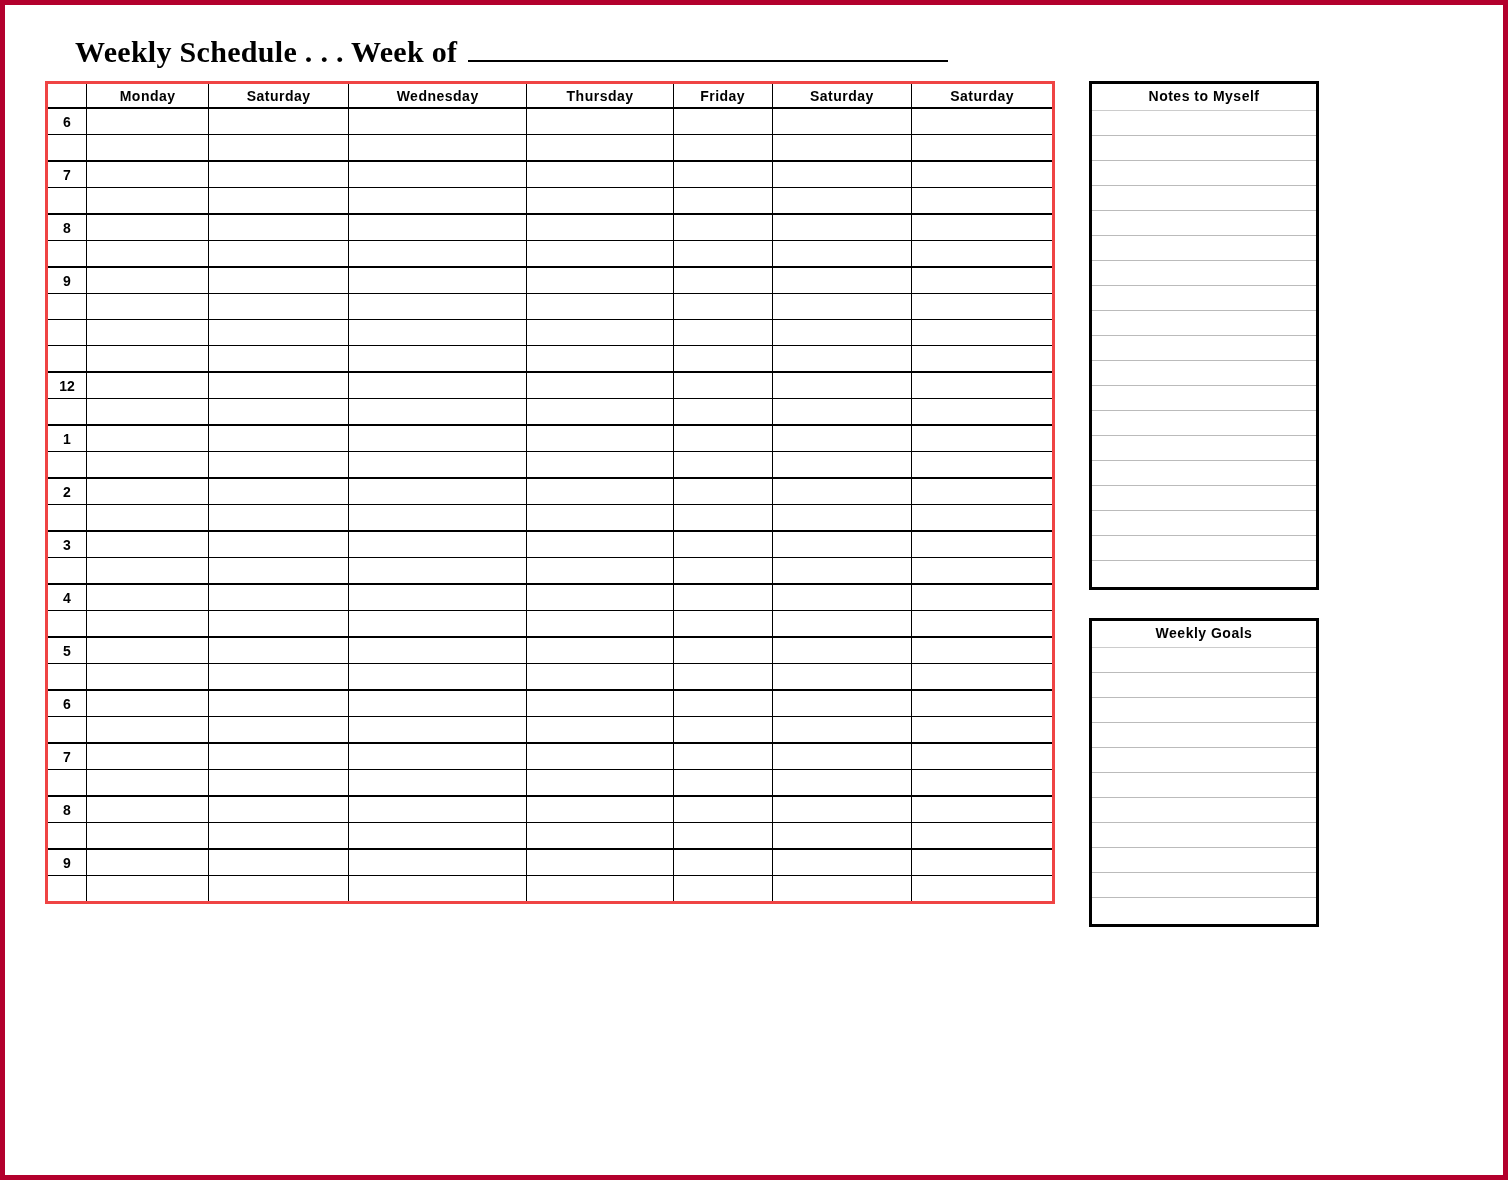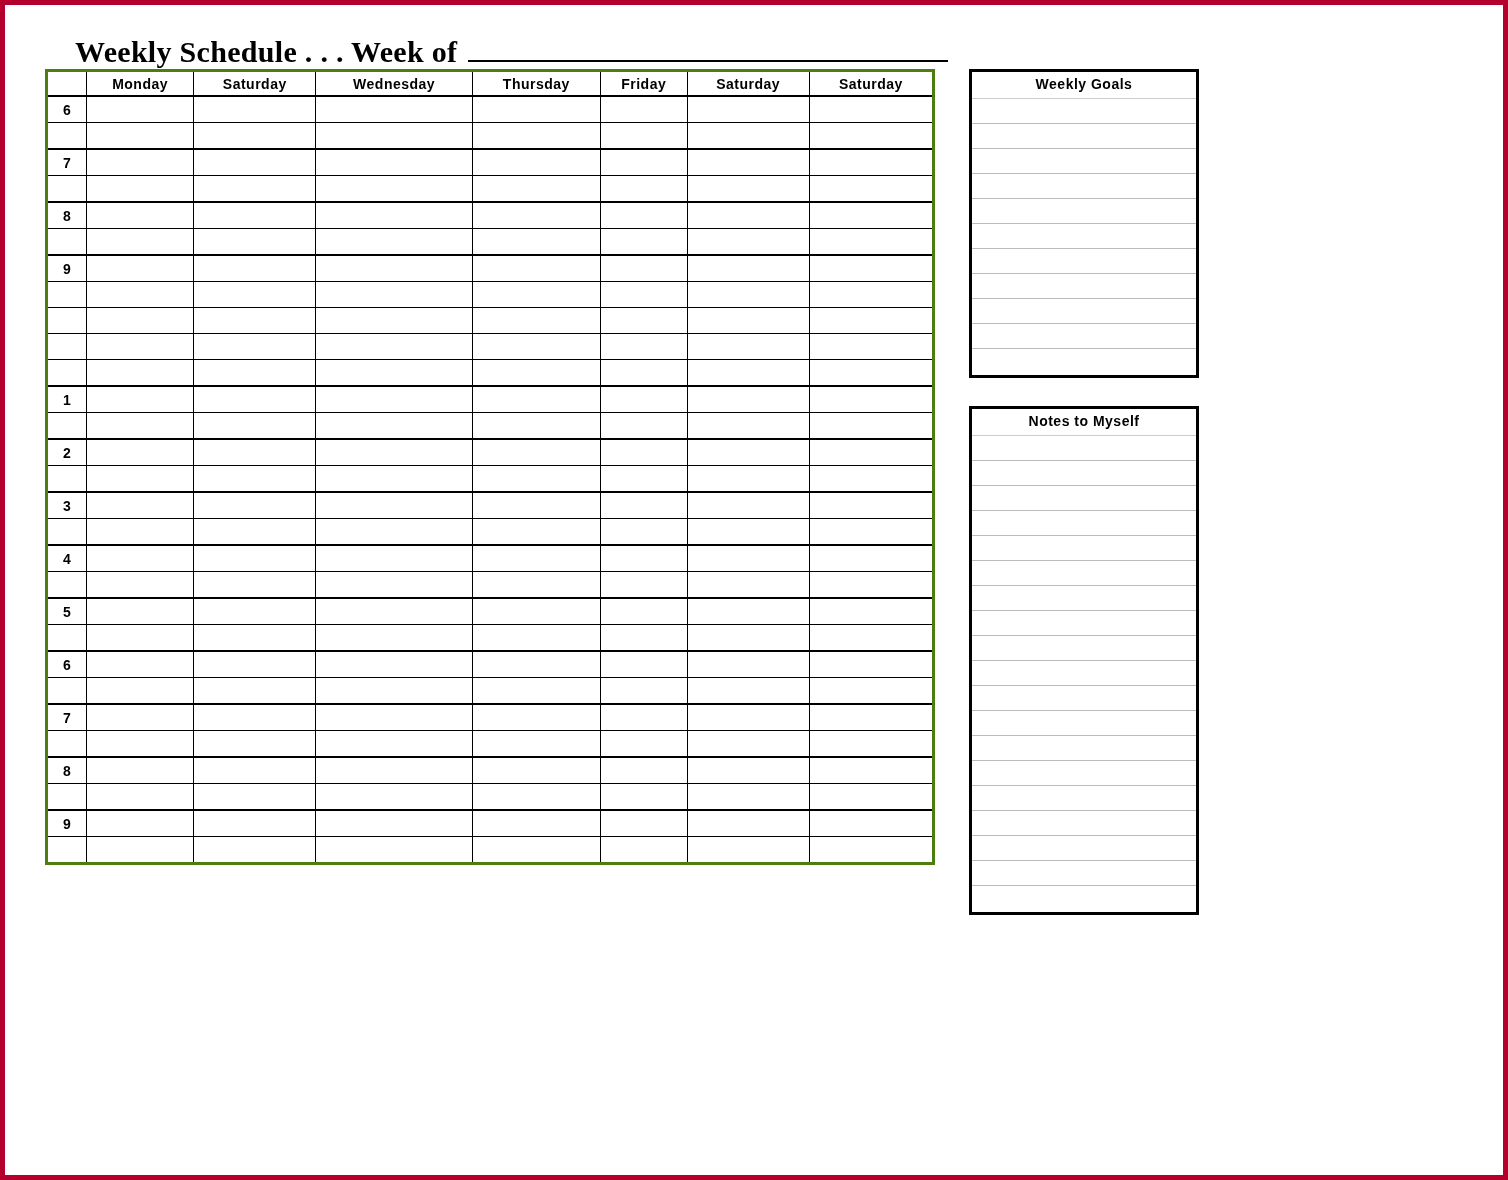--- a/index.html
+++ b/index.html
@@ -12,21 +12,21 @@
   }
   .frame {
     box-sizing: border-box;
     width: 1508px;
     height: 1180px;
     border: 5px solid #b3002d;
     padding: 30px 40px 30px 40px;
   }
   .title-row {
     margin-left: 30px;
-    margin-bottom: 0;
+    margin-bottom: 12px;
   }
   .title-text {
     font-family: Georgia, "Times New Roman", serif;
     font-size: 30px;
     font-weight: bold;
     letter-spacing: 0.3px;
   }
   .title-underline {
     display: inline-block;
     border-bottom: 2px solid #000;
@@ -36,23 +36,23 @@
     margin-left: 6px;
   }
   .content-row {
     display: flex;
     flex-direction: row;
     align-items: flex-start;
     gap: 34px;
   }
   
   .schedule {
-    border: 3px solid #4d7c0f;
+    border: 3px solid #ef4444;
     border-collapse: collapse;
-    width: 890px;
+    width: 1010px;
   }
   .schedule th, .schedule td {
     border: 1px solid #000;
     padding: 0;
     font-family: Verdana, Geneva, sans-serif;
   }
   .schedule th {
     height: 23px;
     font-size: 14px;
     font-weight: bold;
@@ -225,20 +225,30 @@
           <tr class="hour-group">
             <td class="hour-cell"></td>
             <td></td>
             <td></td>
             <td></td>
             <td></td>
             <td></td>
             <td></td>
             <td></td>
           </tr>
+          <tr class="hour-sep">
+            <td class="hour-cell">12</td>
+            <td></td>
+            <td></td>
+            <td></td>
+            <td></td>
+            <td></td>
+            <td></td>
+            <td></td>
+          </tr>
           <tr class="hour-group">
             <td class="hour-cell"></td>
             <td></td>
             <td></td>
             <td></td>
             <td></td>
             <td></td>
             <td></td>
             <td></td>
           </tr>
@@ -419,60 +429,60 @@
             <td></td>
             <td></td>
             <td></td>
             <td></td>
             <td></td>
           </tr>
         </tbody>
       </table>
 
     <div class="sidebar">
+
+      <div class="panel">
+        <div class="panel-title">Notes to Myself</div>
+        <div class="panel-lines" id="notes-lines">
+            <div class="panel-line"></div>
+            <div class="panel-line"></div>
+            <div class="panel-line"></div>
+            <div class="panel-line"></div>
+            <div class="panel-line"></div>
+            <div class="panel-line"></div>
+            <div class="panel-line"></div>
+            <div class="panel-line"></div>
+            <div class="panel-line"></div>
+            <div class="panel-line"></div>
+            <div class="panel-line"></div>
+            <div class="panel-line"></div>
+            <div class="panel-line"></div>
+            <div class="panel-line"></div>
+            <div class="panel-line"></div>
+            <div class="panel-line"></div>
+            <div class="panel-line"></div>
+            <div class="panel-line"></div>
+            <div class="panel-line"></div>
+          </div>
+      </div>
 
       <div class="panel">
         <div class="panel-title">Weekly Goals</div>
         <div class="panel-lines" id="goals-lines">
             <div class="panel-line"></div>
             <div class="panel-line"></div>
             <div class="panel-line"></div>
             <div class="panel-line"></div>
             <div class="panel-line"></div>
             <div class="panel-line"></div>
             <div class="panel-line"></div>
             <div class="panel-line"></div>
             <div class="panel-line"></div>
             <div class="panel-line"></div>
             <div class="panel-line"></div>
           </div>
       </div>
 
-      <div class="panel">
-        <div class="panel-title">Notes to Myself</div>
-        <div class="panel-lines" id="notes-lines">
-            <div class="panel-line"></div>
-            <div class="panel-line"></div>
-            <div class="panel-line"></div>
-            <div class="panel-line"></div>
-            <div class="panel-line"></div>
-            <div class="panel-line"></div>
-            <div class="panel-line"></div>
-            <div class="panel-line"></div>
-            <div class="panel-line"></div>
-            <div class="panel-line"></div>
-            <div class="panel-line"></div>
-            <div class="panel-line"></div>
-            <div class="panel-line"></div>
-            <div class="panel-line"></div>
-            <div class="panel-line"></div>
-            <div class="panel-line"></div>
-            <div class="panel-line"></div>
-            <div class="panel-line"></div>
-            <div class="panel-line"></div>
-          </div>
-      </div>
-
     </div>
 
   </div>
 
 </div>
 
 </body></html>

